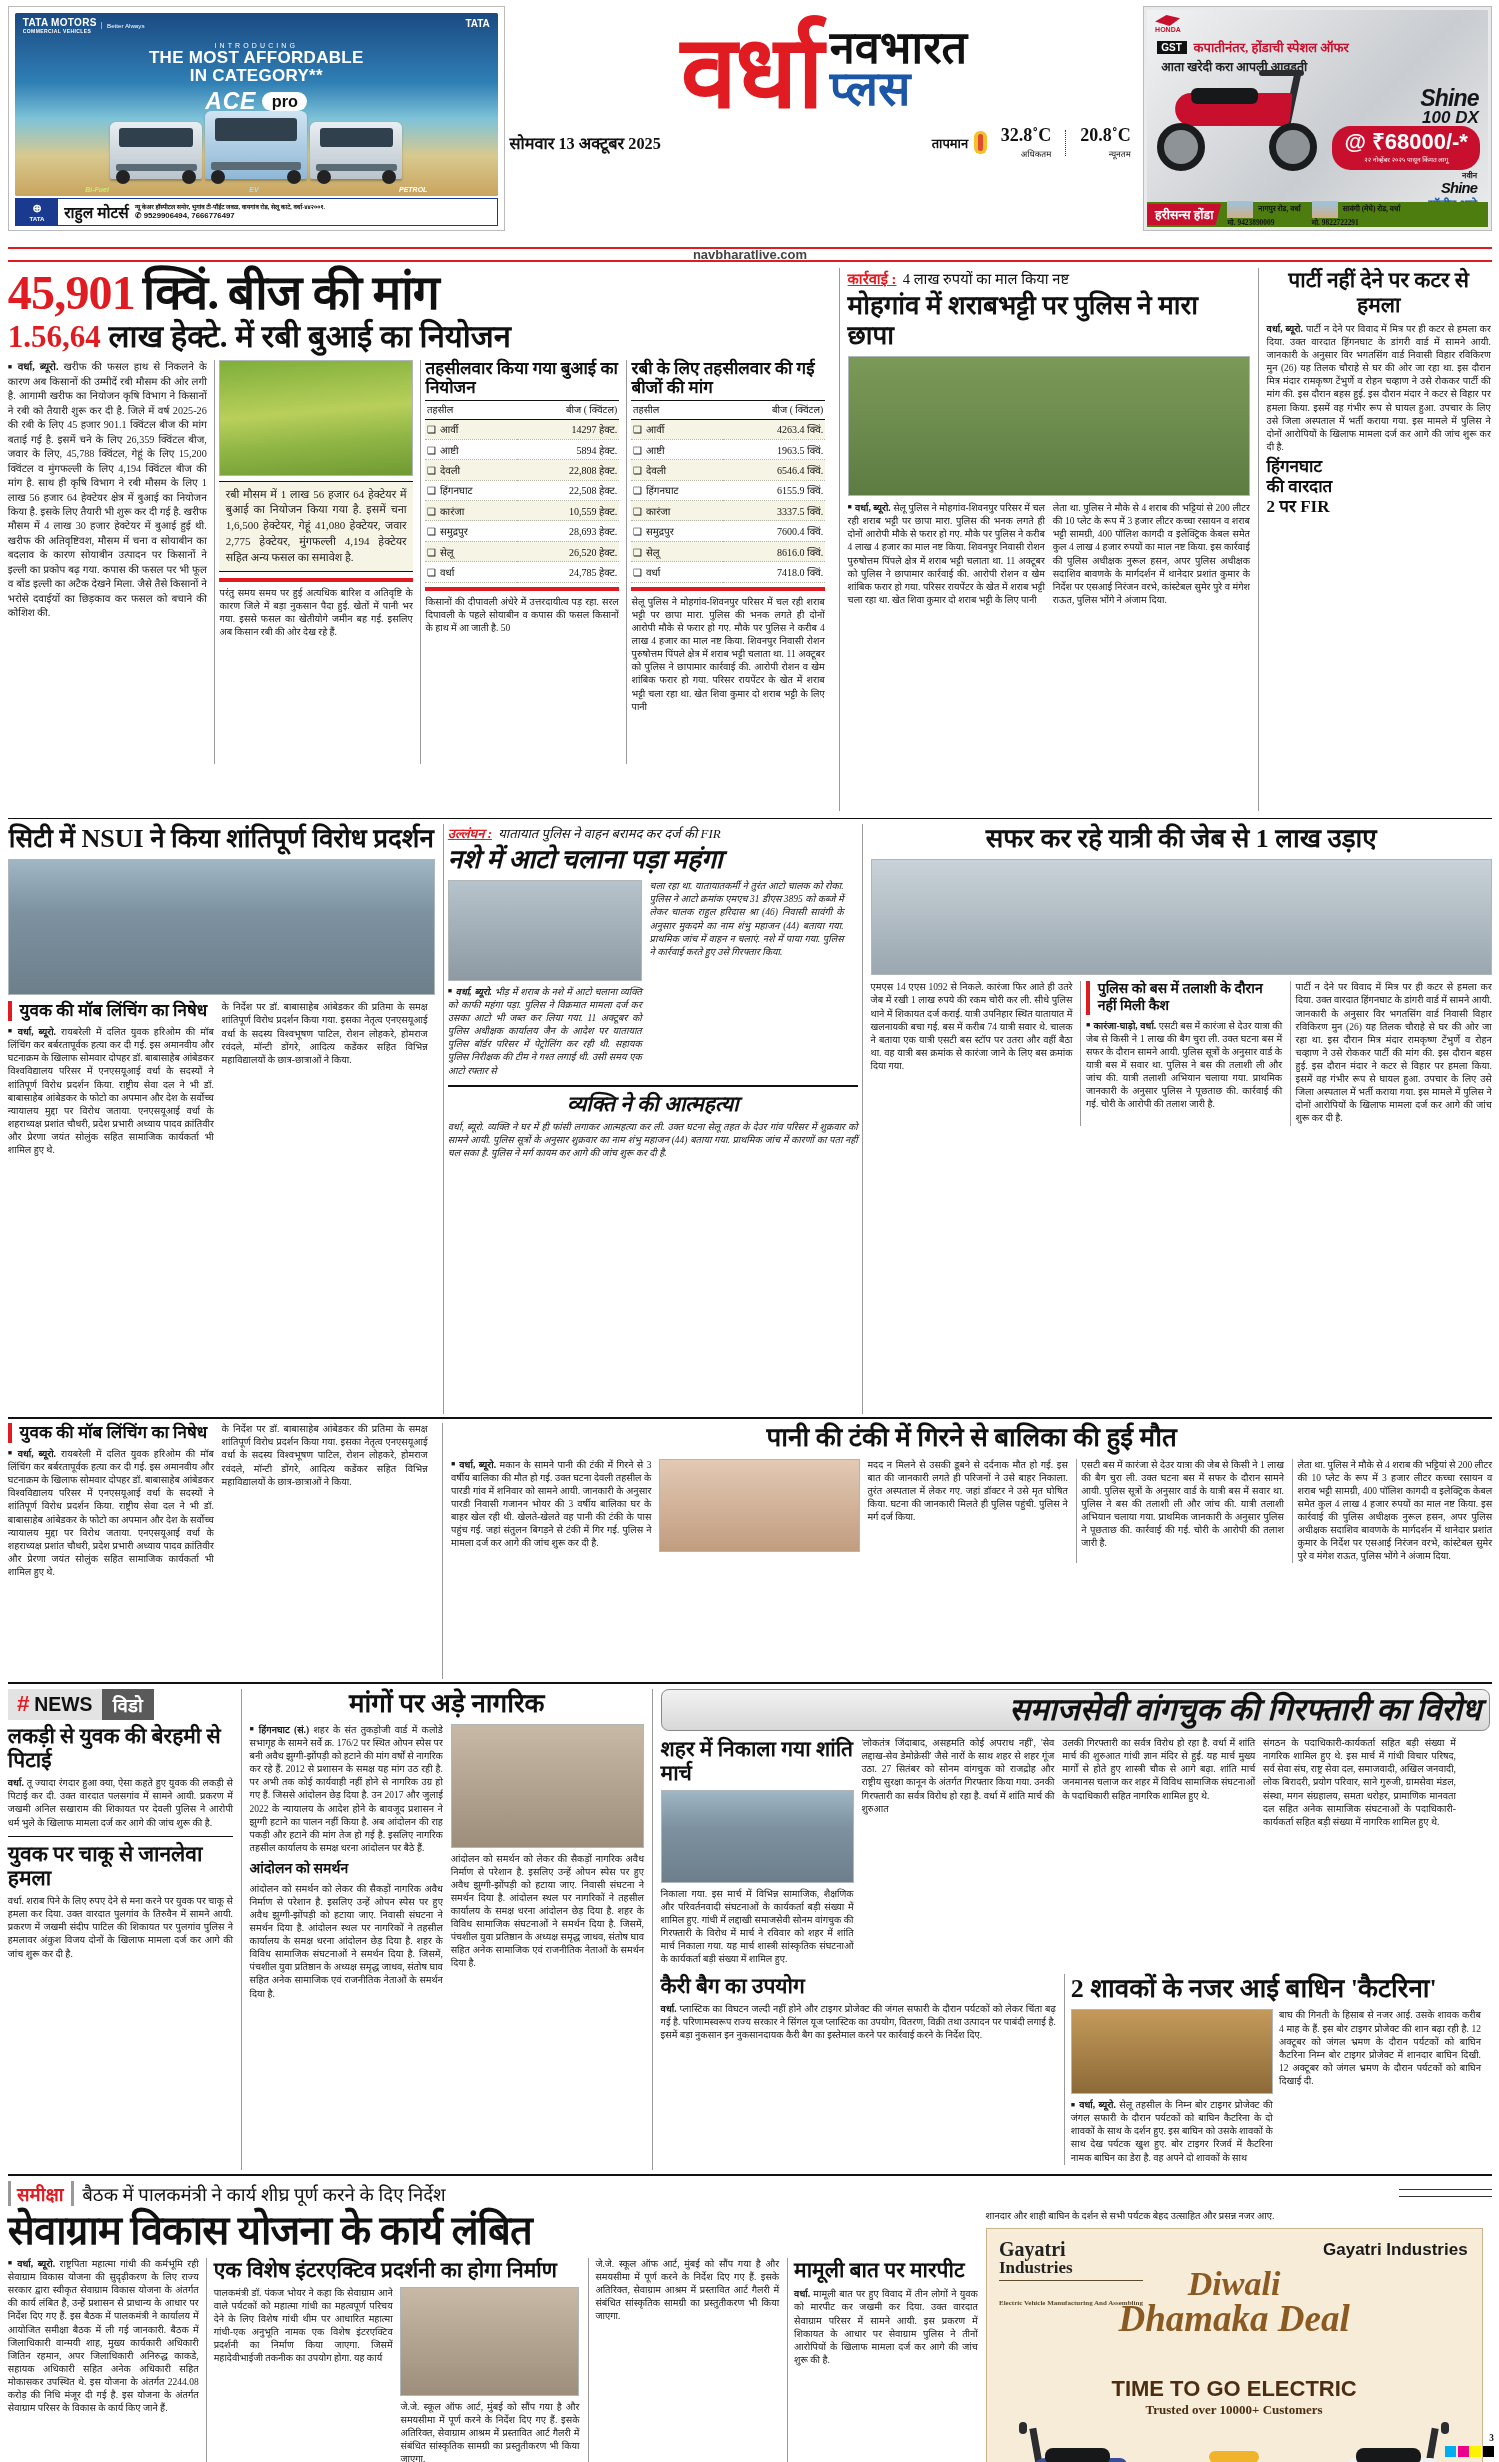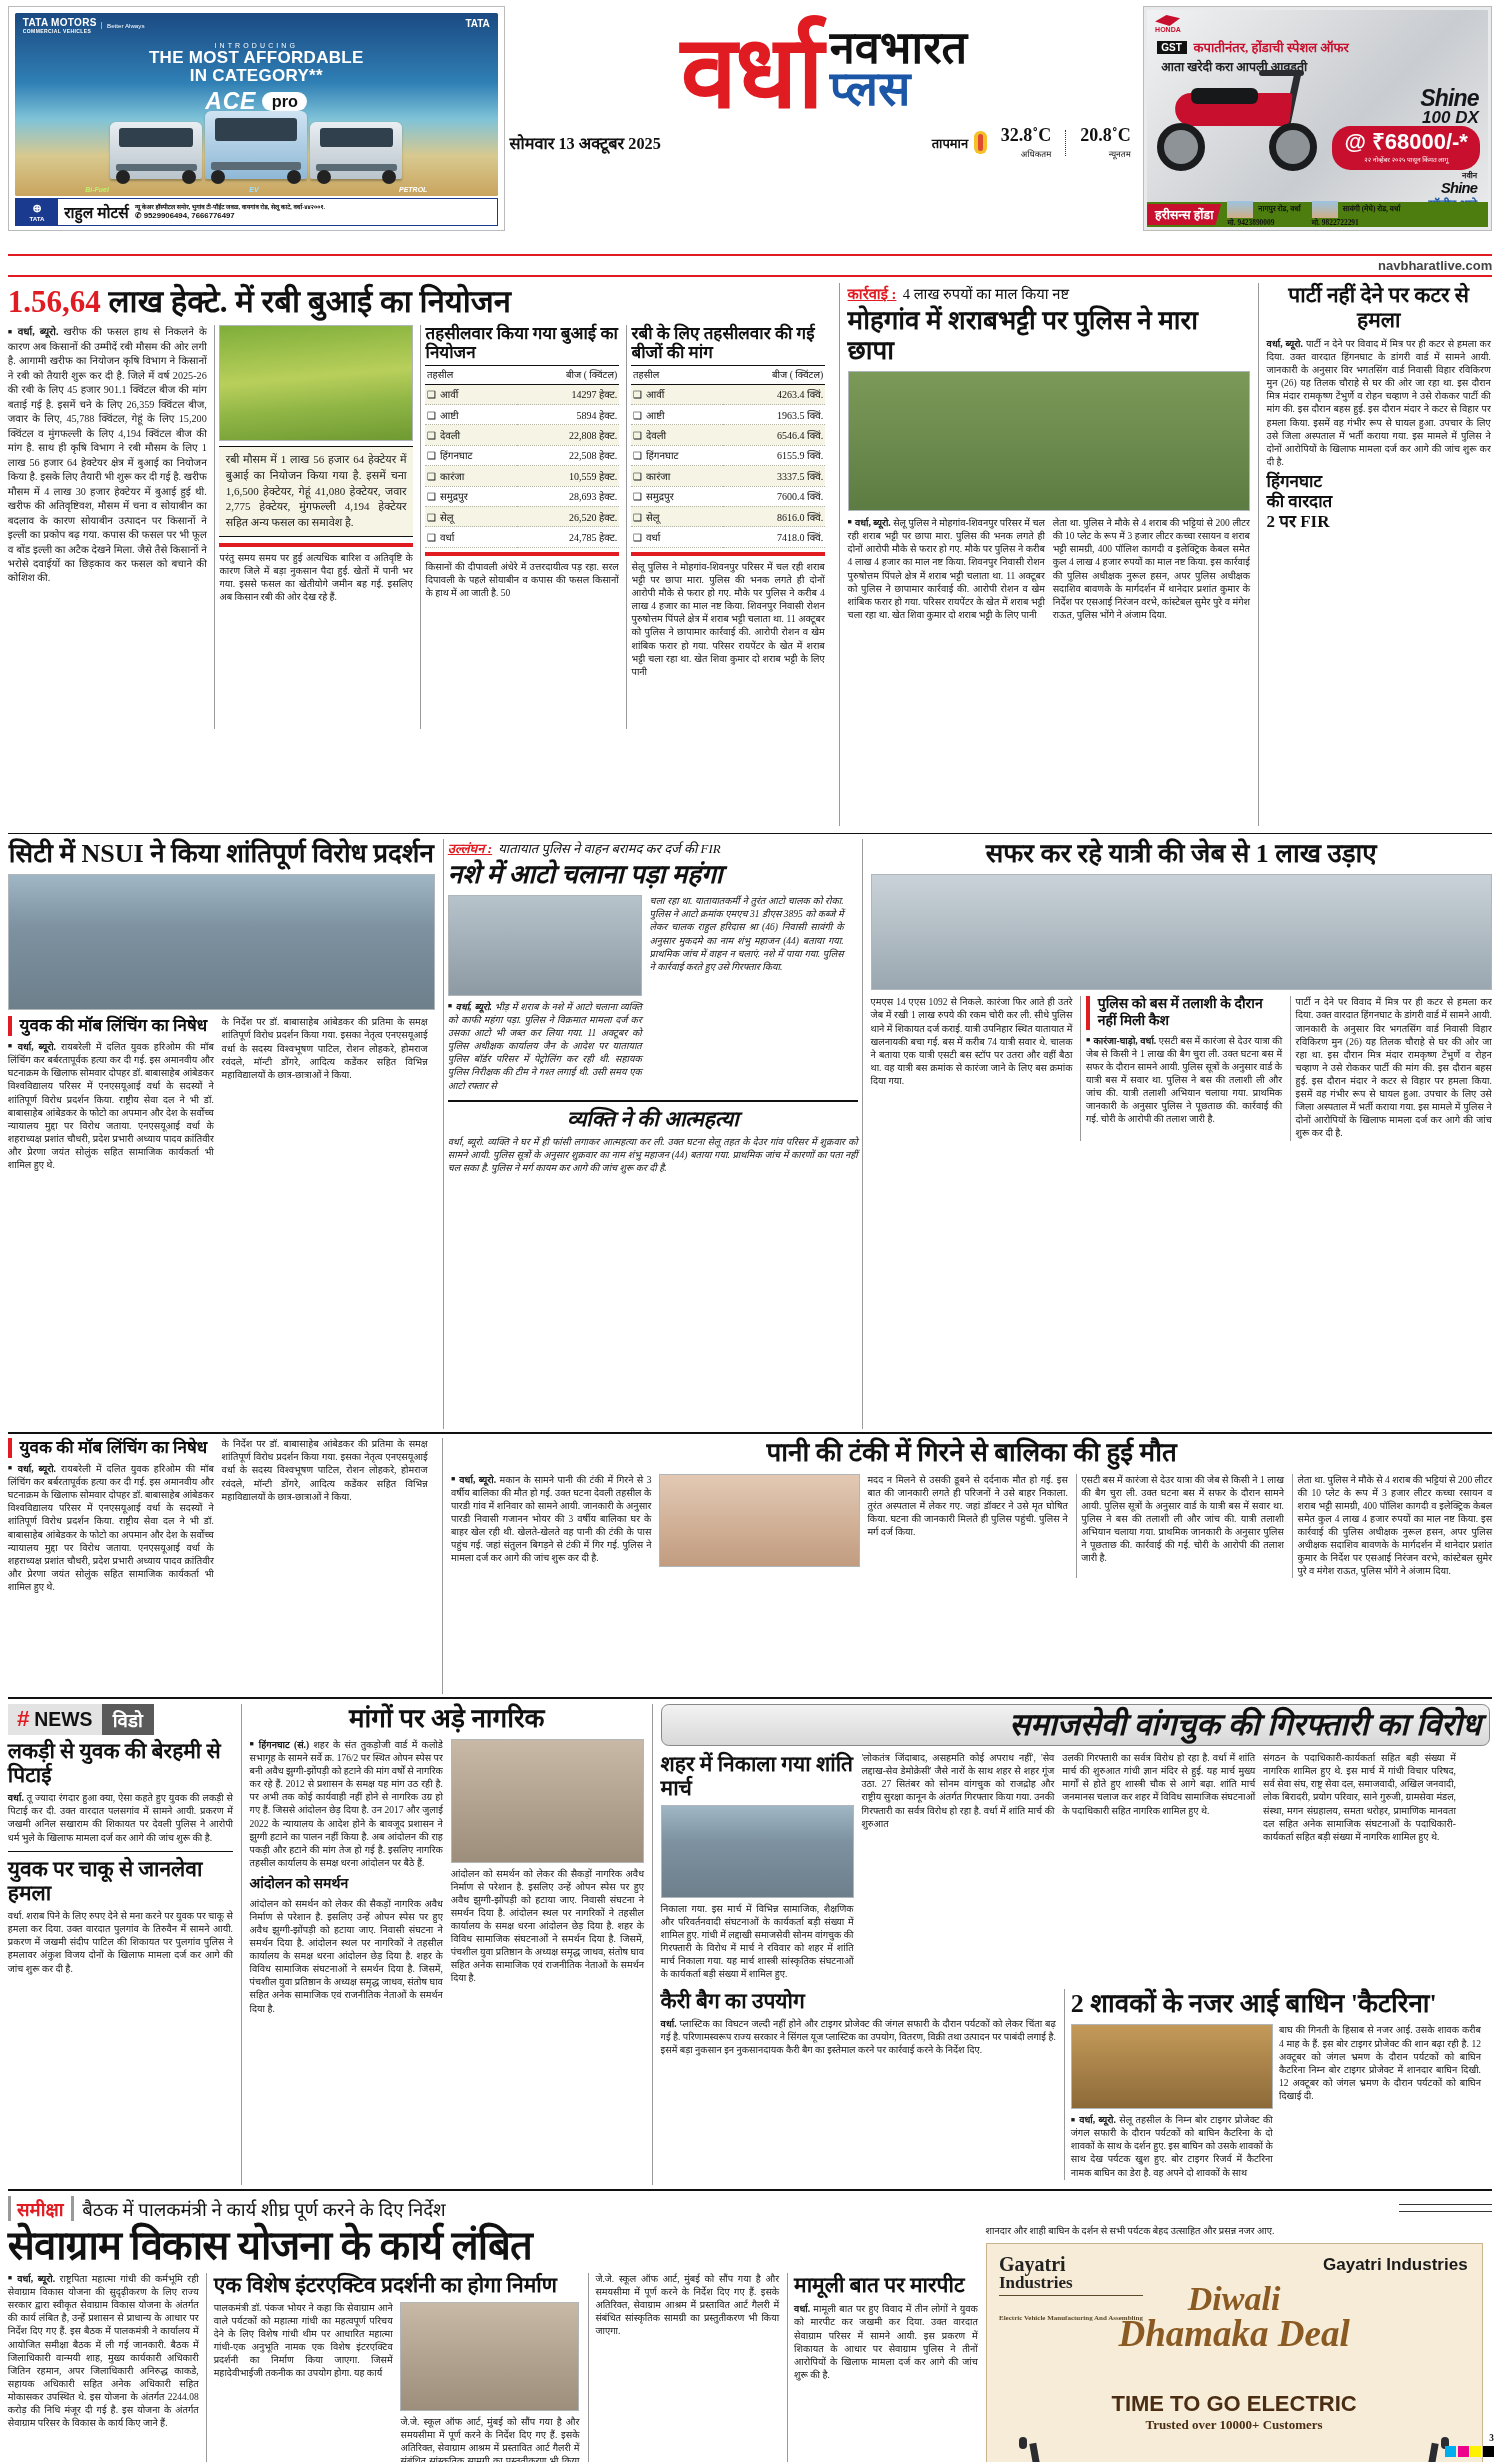--- a/index.html
+++ b/index.html
@@ -98,21 +98,21 @@
   .price-tag .sm { font-size:6.6px; margin-top:1.6px;}
   .shine2 { position:absolute; right:11px; top:160px; text-align:right;}
   .shine2 .nv { font-size:7.8px; font-weight:bold;}
   .shine2 .s1 { font-family:"Liberation Sans",sans-serif; font-style:italic; font-weight:bold; font-size:14.7px; letter-spacing:-0.8px;}
   .shine2 .sol { font-size:11.6px; font-weight:bold; color:#1b57a6;}
   .honda-dealer { position:absolute; left:3.1px; right:3.1px; bottom:3.1px; height:25px; display:flex; align-items:center; background:#4d7c0f;}
   .hd-name { background:#c8102e; color:#fff; font-weight:bold; font-size:12.4px; padding:2.3px 7.8px; clip-path:polygon(0 0,100% 0,92% 100%,0 100%);}
   .hd-addr { font-size:7.4px; font-weight:bold; line-height:1.25; padding-left:6.2px; display:flex; gap:11px;}
   .hd-thumb { width:26px; height:17px; background:linear-gradient(180deg,#9cc3e0,#cfae86); display:inline-block; margin-right:3.1px; vertical-align:middle;}
 
-  .site-bar { display:flex; align-items:center; justify-content:flex-end; height:23px; border-top:2.3px solid #e01b22; border-bottom:2.3px solid #e01b22; margin-top:15px;}
+  .site-bar { display:flex; align-items:center; justify-content:center; height:15px; border-top:2.3px solid #e01b22; border-bottom:2.3px solid #e01b22; margin-top:8px;}
   .site-bar span { font-family:"Liberation Sans",sans-serif; font-weight:bold; font-size:13px; color:#444;}
 
   
   .kicker { display:flex; align-items:baseline; gap:6.2px; font-size:14.7px; }
   .kicker .k { color:#e01b22; font-weight:bold; text-decoration:underline;}
   .h-xxl { font-size:48px; font-weight:bold; line-height:1.04; letter-spacing:-0.8px;}
   .h-xl { font-size:31px; font-weight:bold; line-height:1.1;}
   .h-lg { font-size:26px; font-weight:bold; line-height:1.12;}
   .h-md { font-size:21px; font-weight:bold; line-height:1.15;}
   .h-sm { font-size:17px; font-weight:bold; line-height:1.18;}
@@ -333,20 +333,25 @@
     </div>
   </div>
 
   <div class="site-bar">
     <span>navbharatlive.com</span>
   </div>
 
   <div style="display:flex; margin-top:6.2px; height:543px;">
 
     <div style="width:831px; padding-right:7.8px;">
+      <div style="display:flex; align-items:baseline;">
+        <span class="h-xxl red">45,901</span>
+        <span class="h-xxl" style="margin-left:7.8px">क्विं.</span>
+        <span class="h-xxl" style="margin-left:9.3px">बीज की मांग</span>
+      </div>
       <div style="display:flex; align-items:baseline; margin-top:1.6px;">
         <span class="h-xl red">1.56,64</span>
         <span class="h-xl" style="margin-left:7.8px">लाख हेक्टे. में रबी बुआई का नियोजन</span>
       </div>
 
       <div style="display:flex; gap:7px; margin-top:6.2px; height:404px;">
 
         <div style="width:199px;">
           <p class="body-text" style="margin:0">
             <span class="sq" style="font-weight:bold">वर्धा, ब्यूरो.</span>

